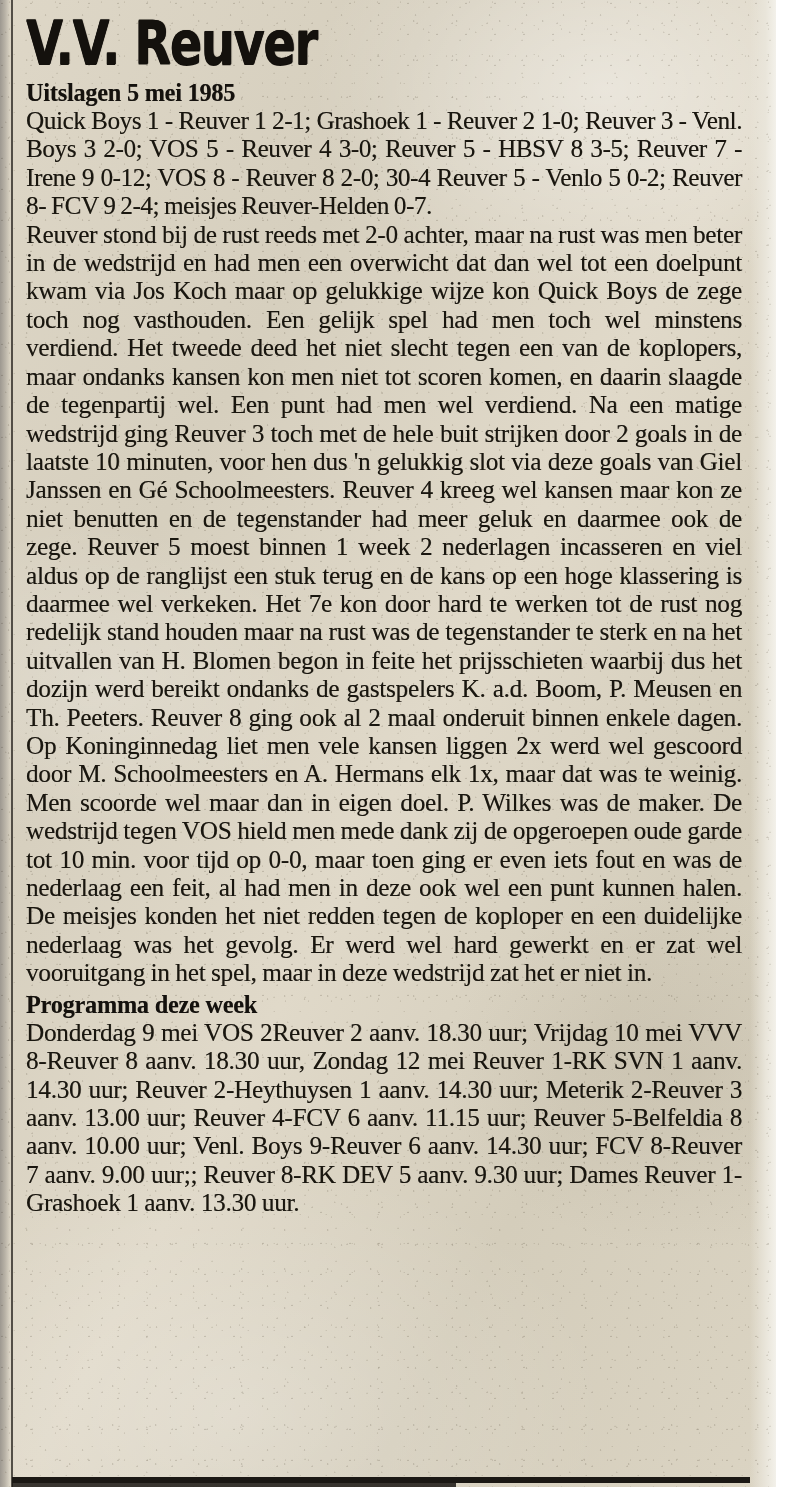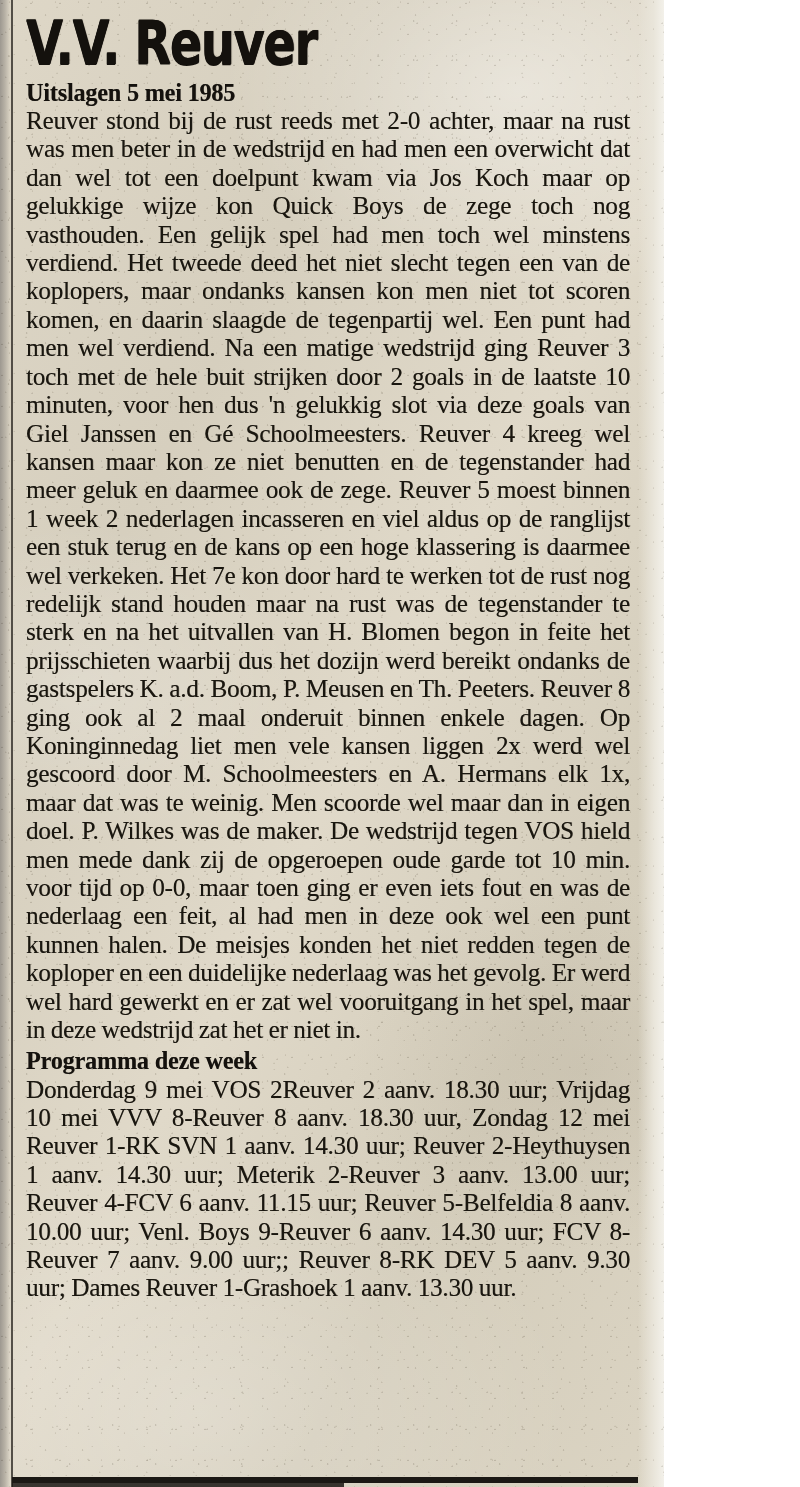--- a/index.html
+++ b/index.html
@@ -4,21 +4,21 @@
 <title>V.V. Reuver clipping</title>
 <style>
   html, body {
     margin: 0;
     padding: 0;
     background: #ffffff;
   }
 
   .clipping {
     position: relative;
-    width: 664px;
+    width: 776px;
     height: 1487px;
     overflow: hidden;
     box-sizing: border-box;
     background-color: #d8d2c2;
     
     background-image:
       radial-gradient(ellipse 420px 300px at 78% 6%, rgba(255,255,255,0.40), rgba(255,255,255,0) 70%),
       radial-gradient(ellipse 300px 220px at 12% 46%, rgba(255,255,255,0.22), rgba(255,255,255,0) 72%),
       radial-gradient(ellipse 340px 260px at 88% 72%, rgba(150,140,120,0.16), rgba(255,255,255,0) 70%),
       radial-gradient(ellipse 500px 340px at 30% 95%, rgba(255,255,255,0.22), rgba(255,255,255,0) 75%),
@@ -157,20 +157,21 @@
   <div class="edge-shadow-left"></div>
   <div class="edge-line-left"></div>
   <div class="edge-shadow-right"></div>
 
   <div class="content">
 
     <h1 class="masthead">V.V. Reuver</h1>
 
     <h2 class="subhead">Uitslagen 5 mei 1985</h2>
 
+    <p class="body-block tight last-line-left">Quick Boys 1 - Reuver 1 2-1; Grashoek 1 - Reuver 2 1-0; Reuver 3 - Venl. Boys 3 2-0; VOS 5 - Reuver 4 3-0; Reuver 5 - HBSV 8 3-5; Reuver 7 - Irene 9 0-12; VOS 8 - Reuver 8 2-0; 30-4 Reuver 5 - Venlo 5 0-2; Reuver 8- FCV 9 2-4; meisjes Reuver-Helden 0-7.</p>
 
     <p class="body-block last-line-left">Reuver stond bij de rust reeds met 2-0 achter, maar na rust was men beter in de wedstrijd en had men een overwicht dat dan wel tot een doelpunt kwam via Jos Koch maar op gelukkige wijze kon Quick Boys de zege toch nog vasthouden. Een gelijk spel had men toch wel minstens verdiend. Het tweede deed het niet slecht tegen een van de koplopers, maar ondanks kansen kon men niet tot scoren komen, en daarin slaagde de tegenpartij wel. Een punt had men wel verdiend. Na een matige wedstrijd ging Reuver 3 toch met de hele buit strijken door 2 goals in de laatste 10 minuten, voor hen dus 'n gelukkig slot via deze goals van Giel Janssen en Gé Schoolmeesters. Reuver 4 kreeg wel kansen maar kon ze niet benutten en de tegenstander had meer geluk en daarmee ook de zege. Reuver 5 moest binnen 1 week 2 nederlagen incasseren en viel aldus op de ranglijst een stuk terug en de kans op een hoge klassering is daarmee wel verkeken. Het 7e kon door hard te werken tot de rust nog redelijk stand houden maar na rust was de tegenstander te sterk en na het uitvallen van H. Blomen begon in feite het prijsschieten waarbij dus het dozijn werd bereikt ondanks de gastspelers K. a.d. Boom, P. Meusen en Th. Peeters. Reuver 8 ging ook al 2 maal onderuit binnen enkele dagen. Op Koninginnedag liet men vele kansen liggen 2x werd wel gescoord door M. Schoolmeesters en A. Hermans elk 1x, maar dat was te weinig. Men scoorde wel maar dan in eigen doel. P. Wilkes was de maker. De wedstrijd tegen VOS hield men mede dank zij de opgeroepen oude garde tot 10 min. voor tijd op 0-0, maar toen ging er even iets fout en was de nederlaag een feit, al had men in deze ook wel een punt kunnen halen. De meisjes konden het niet redden tegen de koploper en een duidelijke nederlaag was het gevolg. Er werd wel hard gewerkt en er zat wel vooruitgang in het spel, maar in deze wedstrijd zat het er niet in.</p>
 
     <h2 class="subhead programma">Programma deze week</h2>
 
     <p class="body-block last-line-left">Donderdag 9 mei VOS 2Reuver 2 aanv. 18.30 uur; Vrijdag 10 mei VVV 8-Reuver 8 aanv. 18.30 uur, Zondag 12 mei Reuver 1-RK SVN 1 aanv. 14.30 uur; Reuver 2-Heythuysen 1 aanv. 14.30 uur; Meterik 2-Reuver 3 aanv. 13.00 uur; Reuver 4-FCV 6 aanv. 11.15 uur; Reuver 5-Belfeldia 8 aanv. 10.00 uur; Venl. Boys 9-Reuver 6 aanv. 14.30 uur; FCV 8-Reuver 7 aanv. 9.00 uur;; Reuver 8-RK DEV 5 aanv. 9.30 uur; Dames Reuver 1-Grashoek 1 aanv. 13.30 uur.</p>
 
 
   </div>
 

